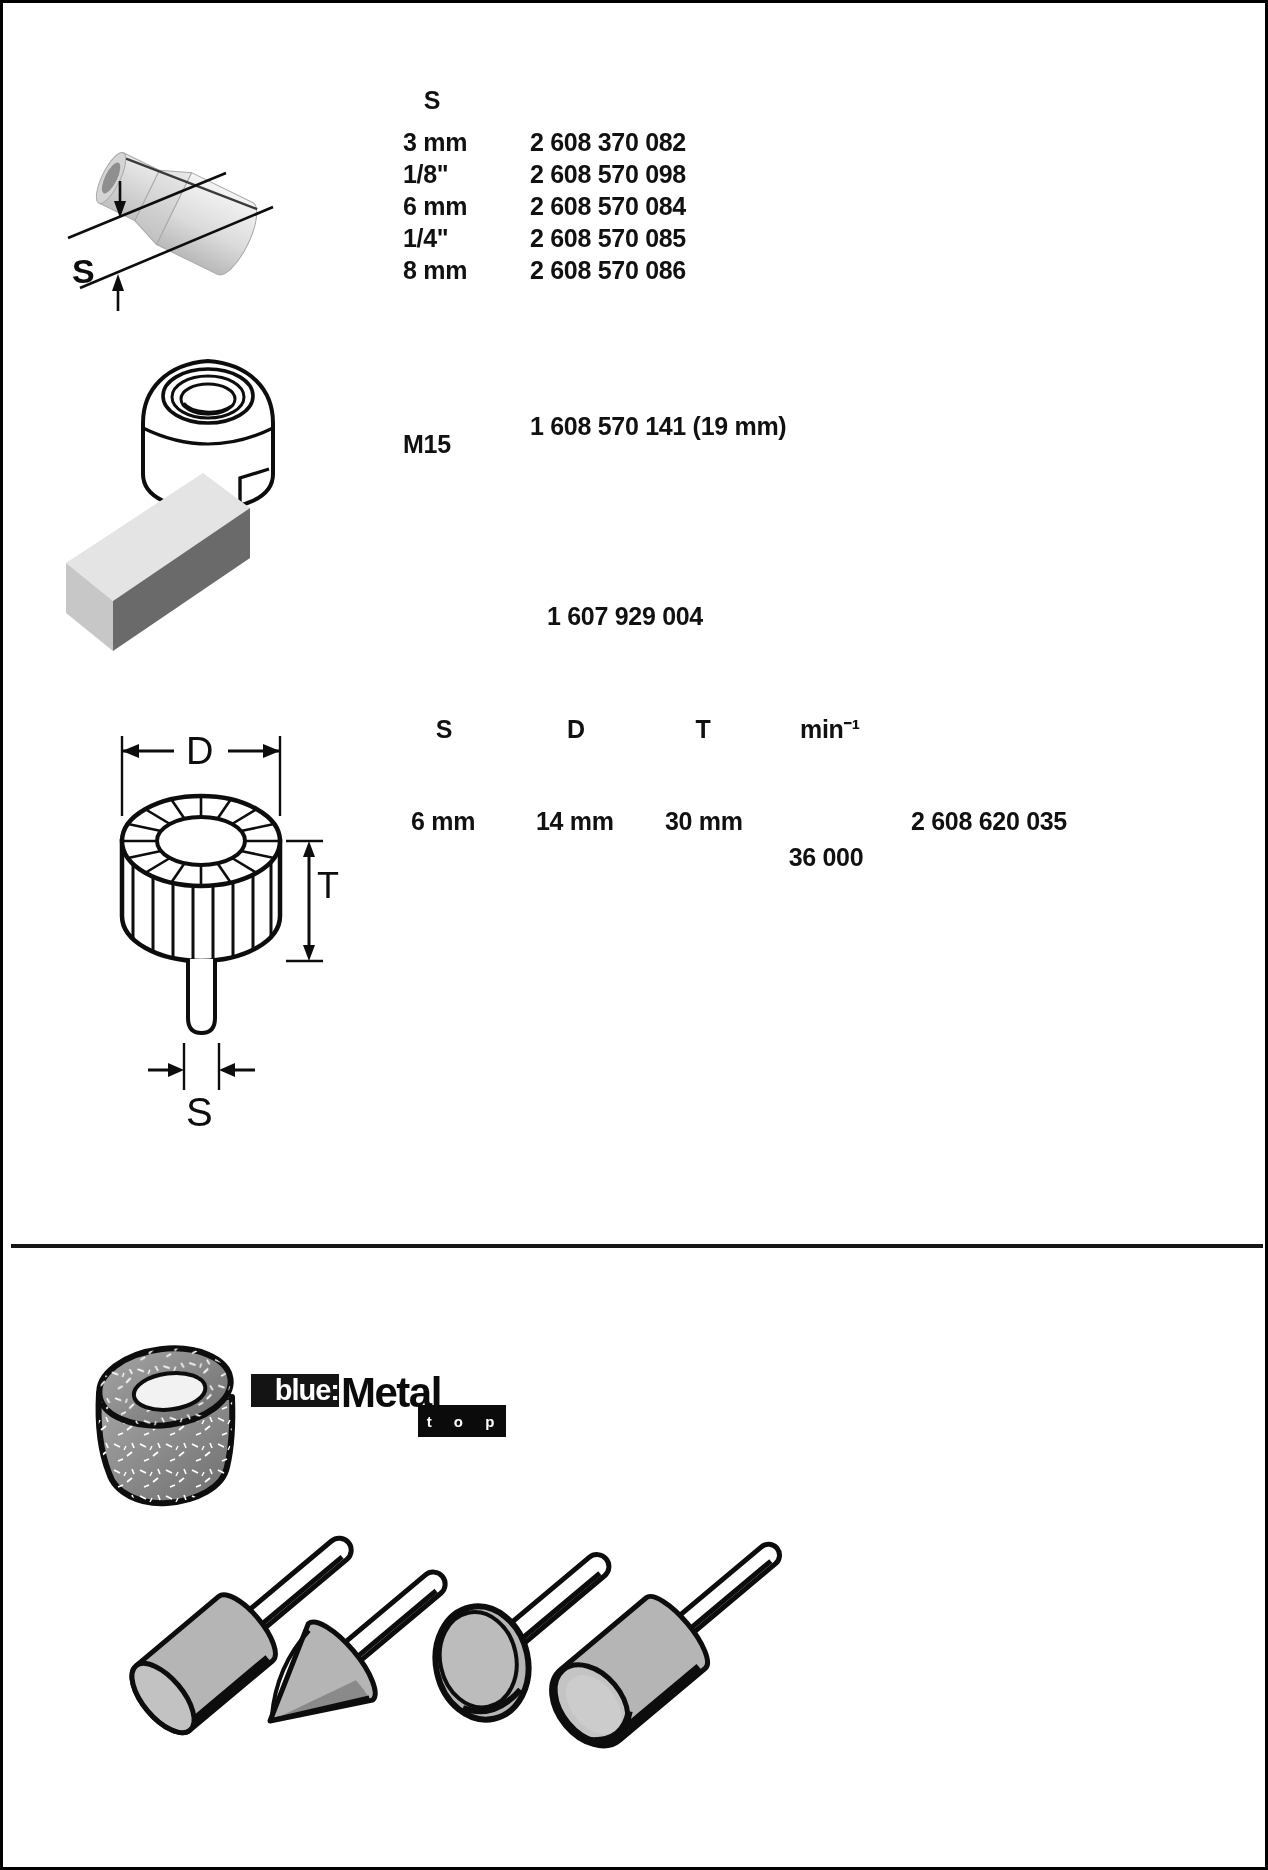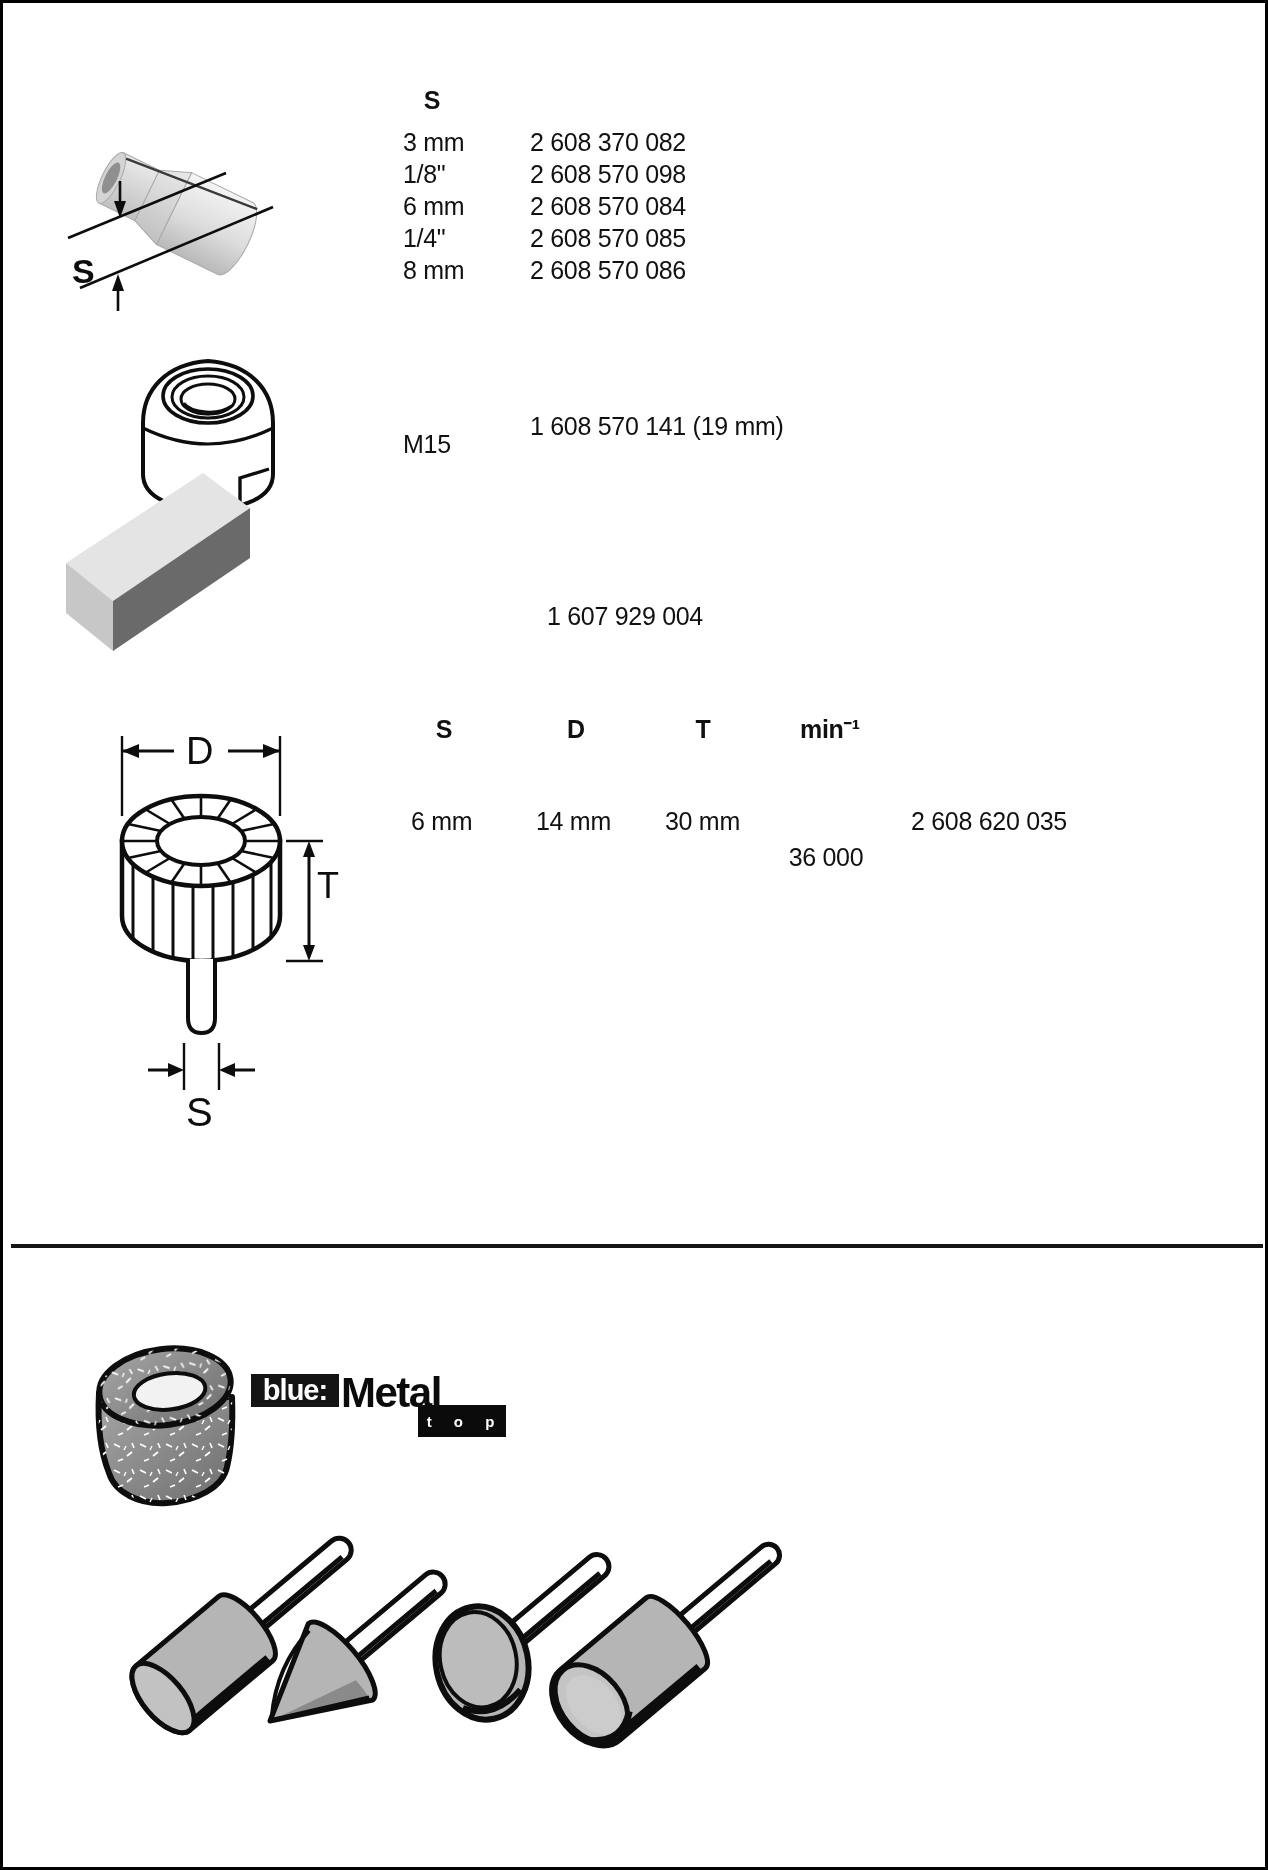--- a/index.html
+++ b/index.html
@@ -1,26 +1,26 @@
 <!DOCTYPE html>
 <html><head>
 <meta charset="utf-8">
 <style>
   html,body{margin:0;padding:0;background:#fff;}
   .page{position:relative;width:1268px;height:1870px;background:#fff;
         border:3px solid #000;box-sizing:border-box;overflow:hidden;
         font-family:"Liberation Sans",sans-serif;color:#111;}
-  .txt{position:absolute;white-space:pre;color:#111;letter-spacing:-0.3px;}
+  .txt{position:absolute;white-space:pre;color:#111;letter-spacing:-0.3px;font-weight:bold;}
   .s25{font-size:25px;line-height:30px;}
   .bold{font-weight:bold;}
   .ctr{text-align:center;}
   .divider{position:absolute;left:8px;top:1241px;width:1252px;height:4px;background:#161616;}
   
   .bluebox{position:absolute;left:248px;top:1371px;width:88px;height:33px;background:#141414;
-           display:flex;align-items:center;justify-content:center;}
+           display:flex;align-items:center;justify-content:flex-end;}
   .bluebox span{color:#fff;font-weight:bold;font-size:29px;letter-spacing:-1px;}
   .metaltxt{position:absolute;left:338px;top:1366px;font-weight:bold;font-size:42px;
             letter-spacing:-1.5px;color:#0b0b0b;}
   .topbox{position:absolute;left:415px;top:1402px;width:88px;height:32px;background:#0b0b0b;
           display:flex;align-items:center;justify-content:center;}
   .topbox span{color:#fff;font-weight:bold;font-size:15px;letter-spacing:9px;padding-left:6px;}
   svg{position:absolute;overflow:visible;}
   .dimtxt{font-family:"Liberation Sans",sans-serif;}
 </style>
 </head>

